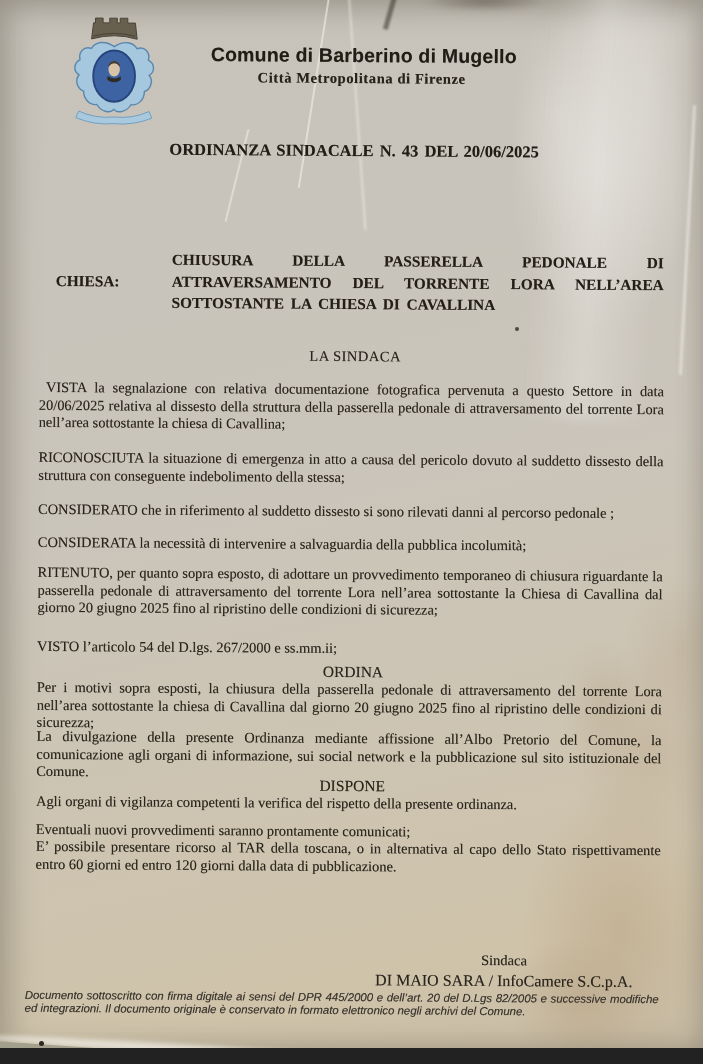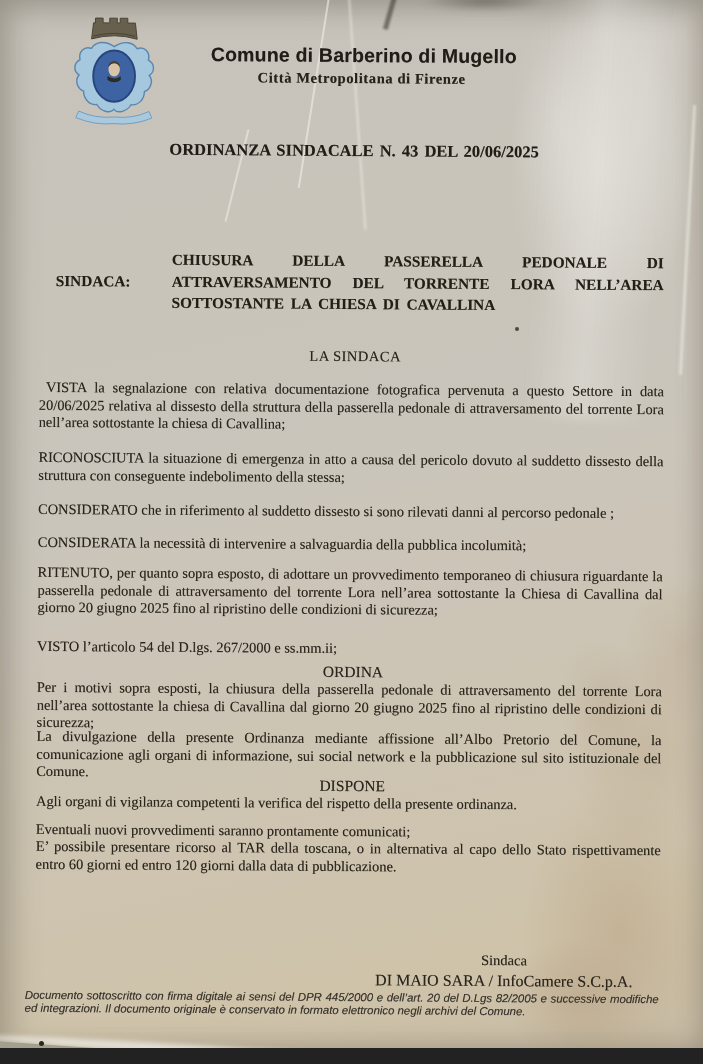--- a/index.html
+++ b/index.html
@@ -107,21 +107,21 @@
         <path d="M53,69 Q60,74 67,69 L67,73 Q60,78 53,73 Z" fill="#2e2a24"></path>
         <path d="M20,113 Q40,121 60,119 Q80,121 100,113 L97,106 Q80,114 60,112 Q40,114 23,106 Z" fill="#a9cade" stroke="#6f9cc0" stroke-width="1"></path>
       </svg>
     </div>
 
     <div class="txt muni-title">Comune di Barberino di Mugello</div>
     <div class="txt muni-sub">Città Metropolitana di Firenze</div>
     <div class="txt ord-line">ORDINANZA SINDACALE N. 43 DEL 20/06/2025</div>
 
     <div class="txt subject">
-      <div class="subject-label">SINDACA:</div>
+      <div class="subject-label">CHIESA:</div>
       <div class="subject-text">CHIUSURA DELLA PASSERELLA PEDONALE DI ATTRAVERSAMENTO DEL TORRENTE LORA NELL’AREA SOTTOSTANTE LA CHIESA DI CAVALLINA</div>
     </div>
 
     <div class="txt h-center h-sindaca">LA SINDACA</div>
 
     <div class="txt para r0">VISTA la segnalazione con relativa documentazione fotografica pervenuta a questo Settore in data 20/06/2025 relativa al dissesto della struttura della passerella pedonale di attraversamento del torrente Lora nell’area sottostante la chiesa di Cavallina;</div>
     <div class="txt para r1">RICONOSCIUTA la situazione di emergenza in atto a causa del pericolo dovuto al suddetto dissesto della struttura con conseguente indebolimento della stessa;</div>
     <div class="txt para r2">CONSIDERATO che in riferimento al suddetto dissesto si sono rilevati danni al percorso pedonale ;</div>
     <div class="txt para r3">CONSIDERATA la necessità di intervenire a salvaguardia della pubblica incolumità;</div>
     <div class="txt para r4">RITENUTO, per quanto sopra esposto, di adottare un provvedimento temporaneo di chiusura riguardante la passerella pedonale di attraversamento del torrente Lora nell’area sottostante la Chiesa di Cavallina dal giorno 20 giugno 2025 fino al ripristino delle condizioni di sicurezza;</div>

